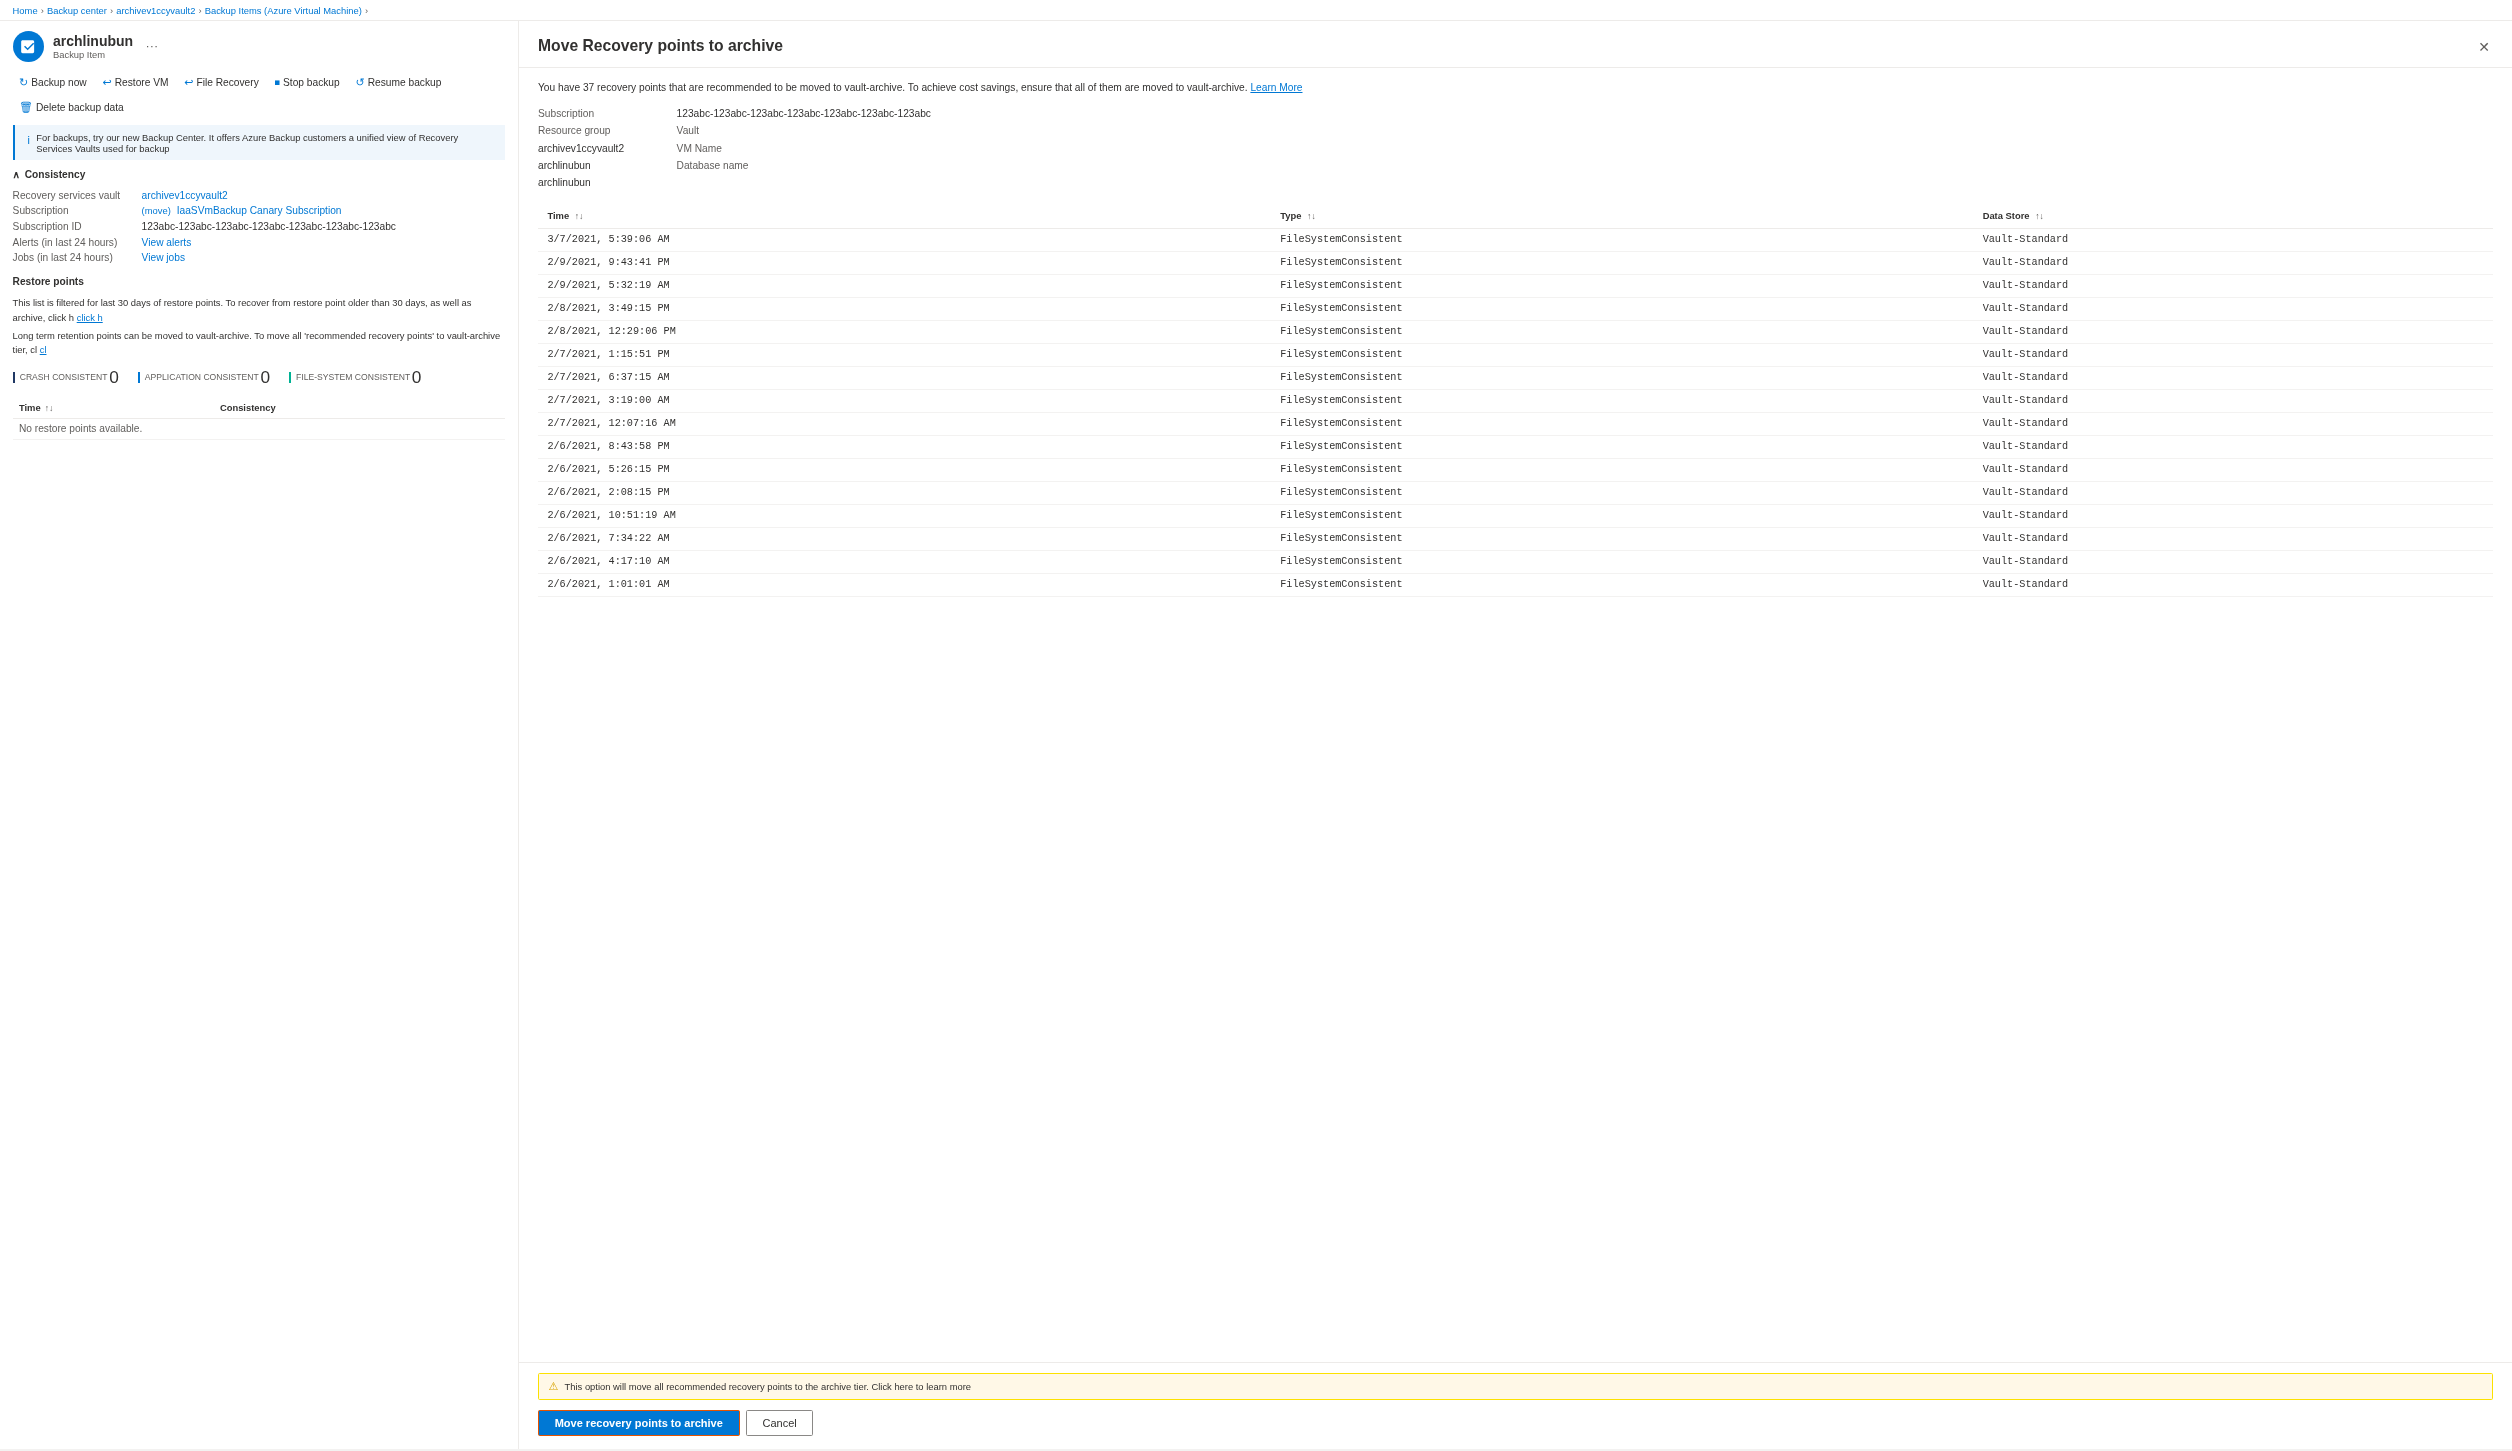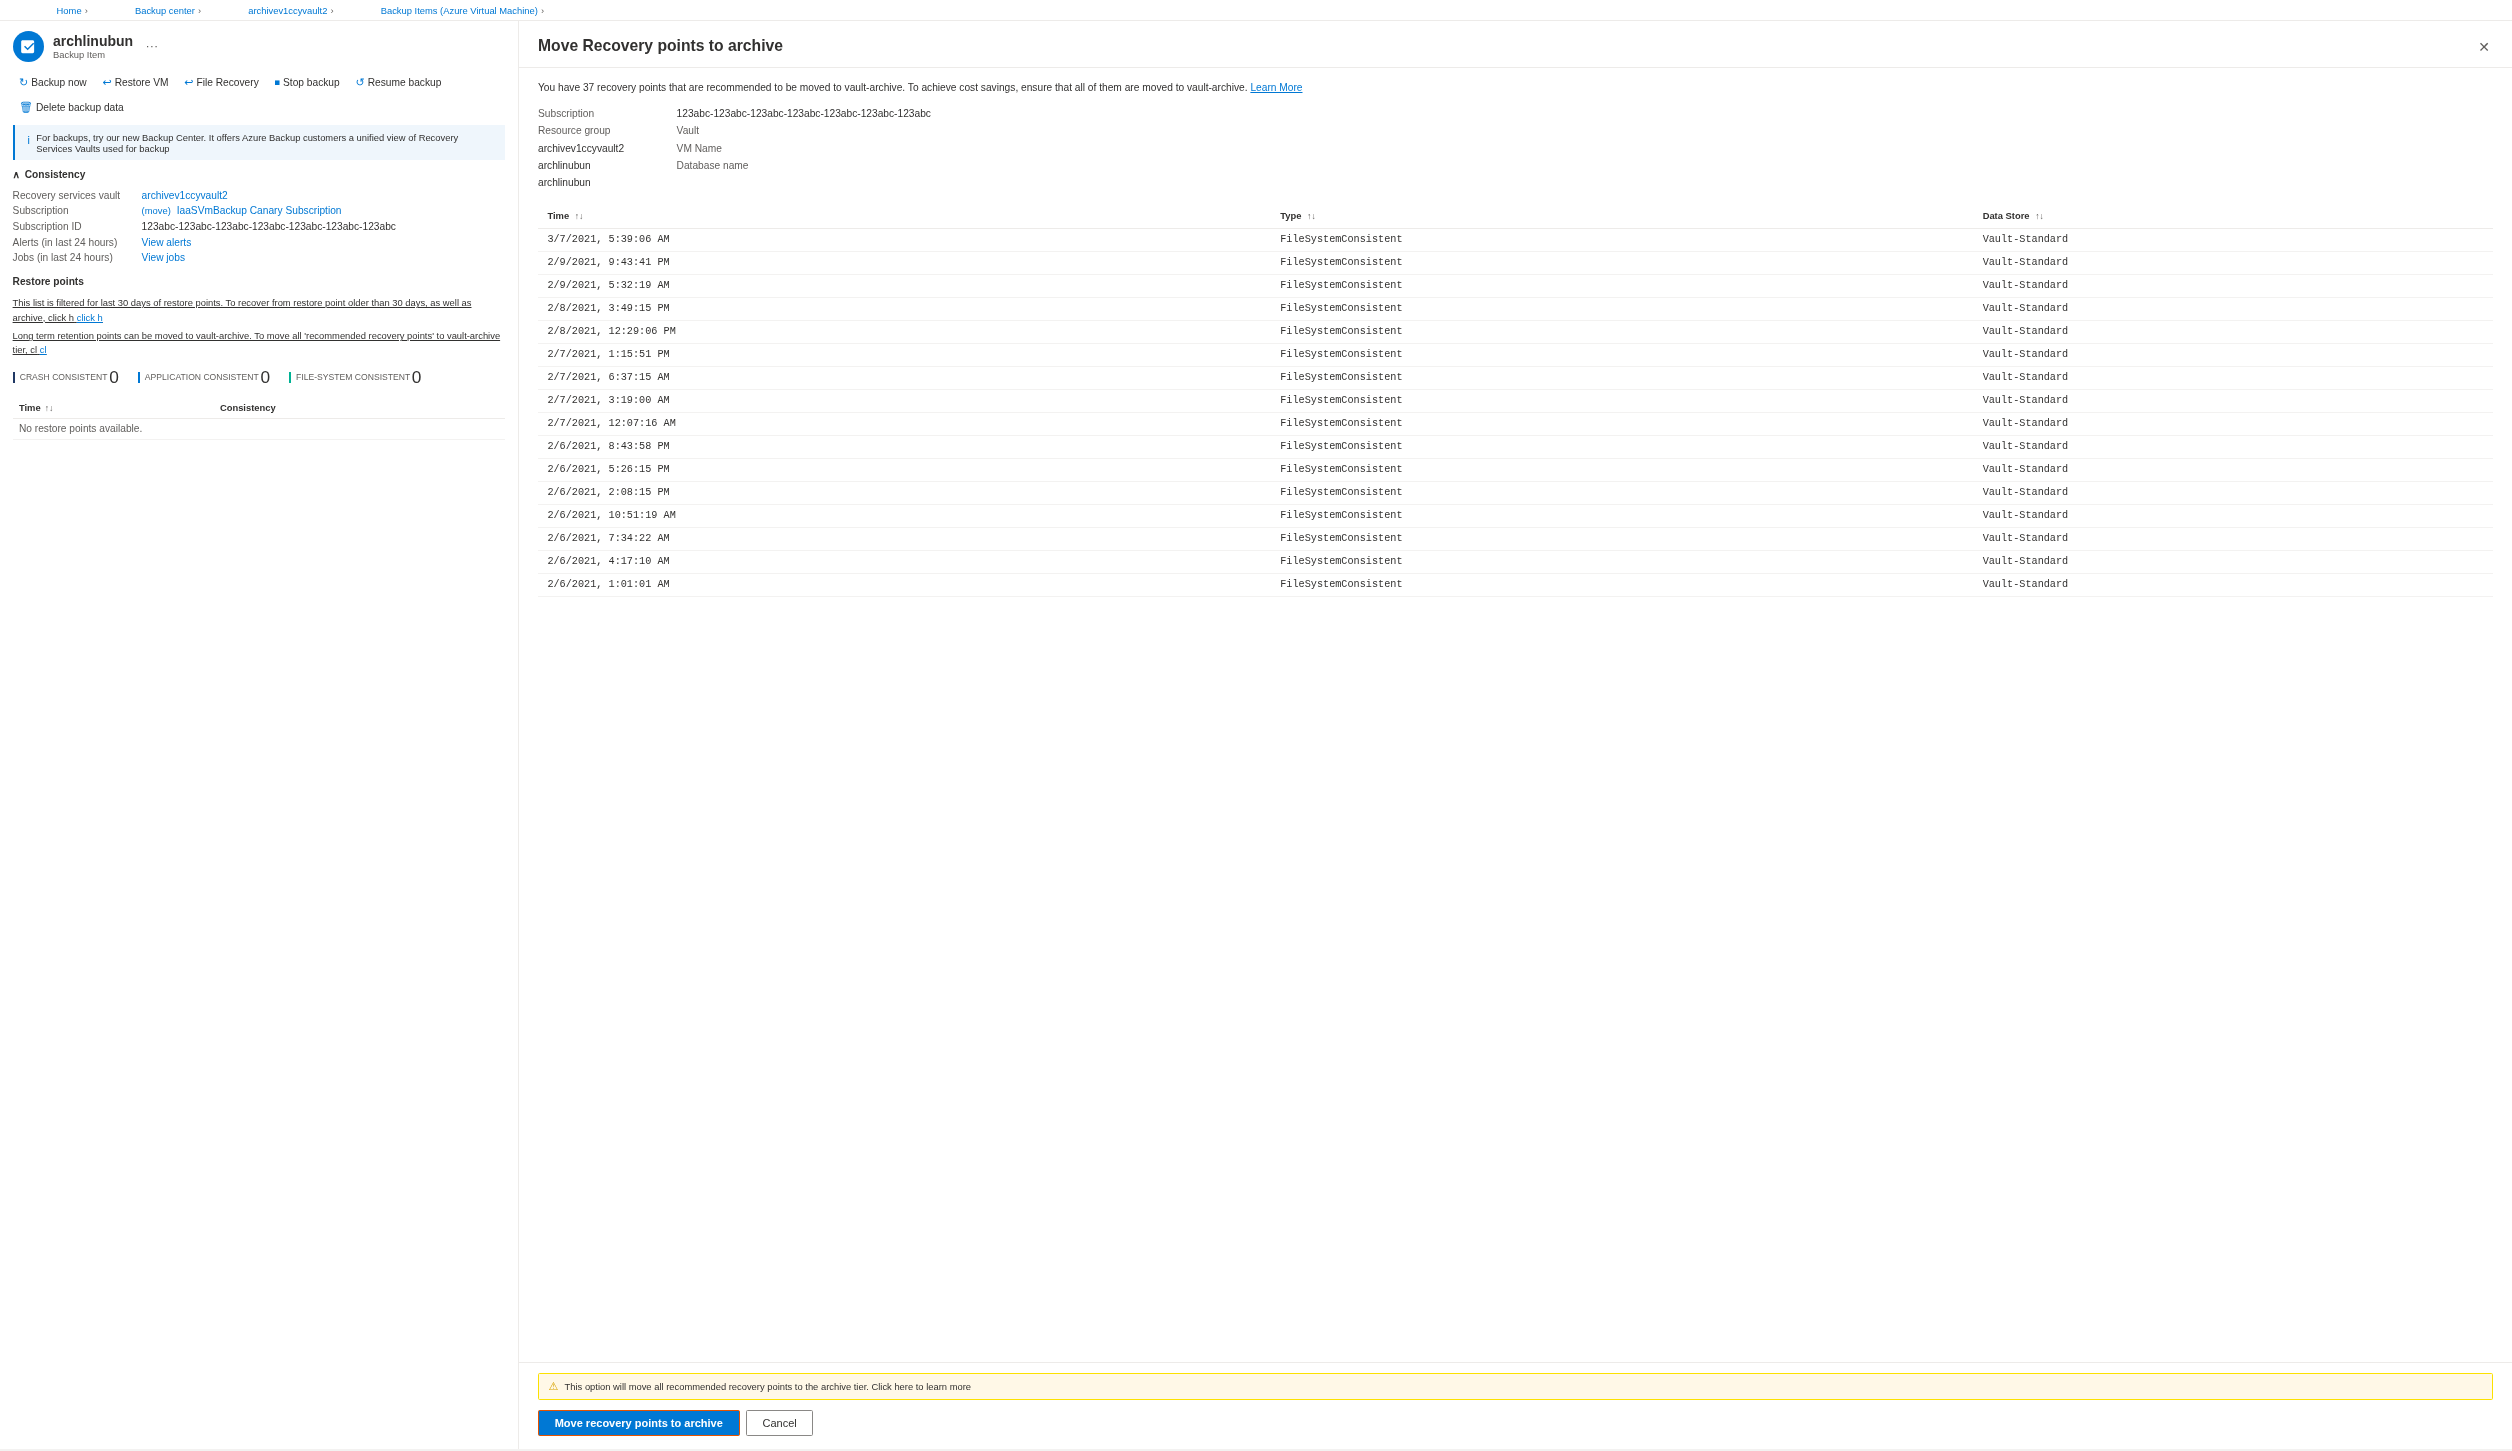--- a/index.html
+++ b/index.html
@@ -8,21 +8,21 @@
     
     .breadcrumb {
       background: #fff;
       padding: 4.7px 12.6px;
       font-size: 9.4px;
       display: flex;
       align-items: center;
       gap: 3.1px;
       border-bottom: 0.8px solid #edebe9;
     }
-    .breadcrumb a { color: #0078d4; text-decoration: none; margin-left: 44px; }
+    .breadcrumb a { color: #0078d4; text-decoration: none; }
     .breadcrumb span { color: #605e5c; }
 
     
     .main-container {
       display: flex;
       height: calc(100vh - 23.5px);
     }
 
     
     .left-panel {
@@ -104,21 +104,21 @@
       display: flex;
       gap: 3px;
       font-size: 10.2px;
     }
     .essentials-label { color: #605e5c; min-width: 126px; }
     .essentials-value { color: #323130; }
     .essentials-value a { color: #0078d4; text-decoration: none; }
 
     
     .restore-section { padding: 0 12.6px; }
-    .restore-info { font-size: 9.4px; color: #323130; margin-bottom: 4.7px; line-height: 1.5; text-decoration: underline; }
+    .restore-info { font-size: 9.4px; color: #323130; margin-bottom: 4.7px; line-height: 1.5; }
     .restore-info a { color: #0078d4; }
 
     .counters {
       display: flex;
       gap: 19px;
       margin: 9.4px 0;
     }
     .counter-item {
       display: flex;
       flex-direction: row;

